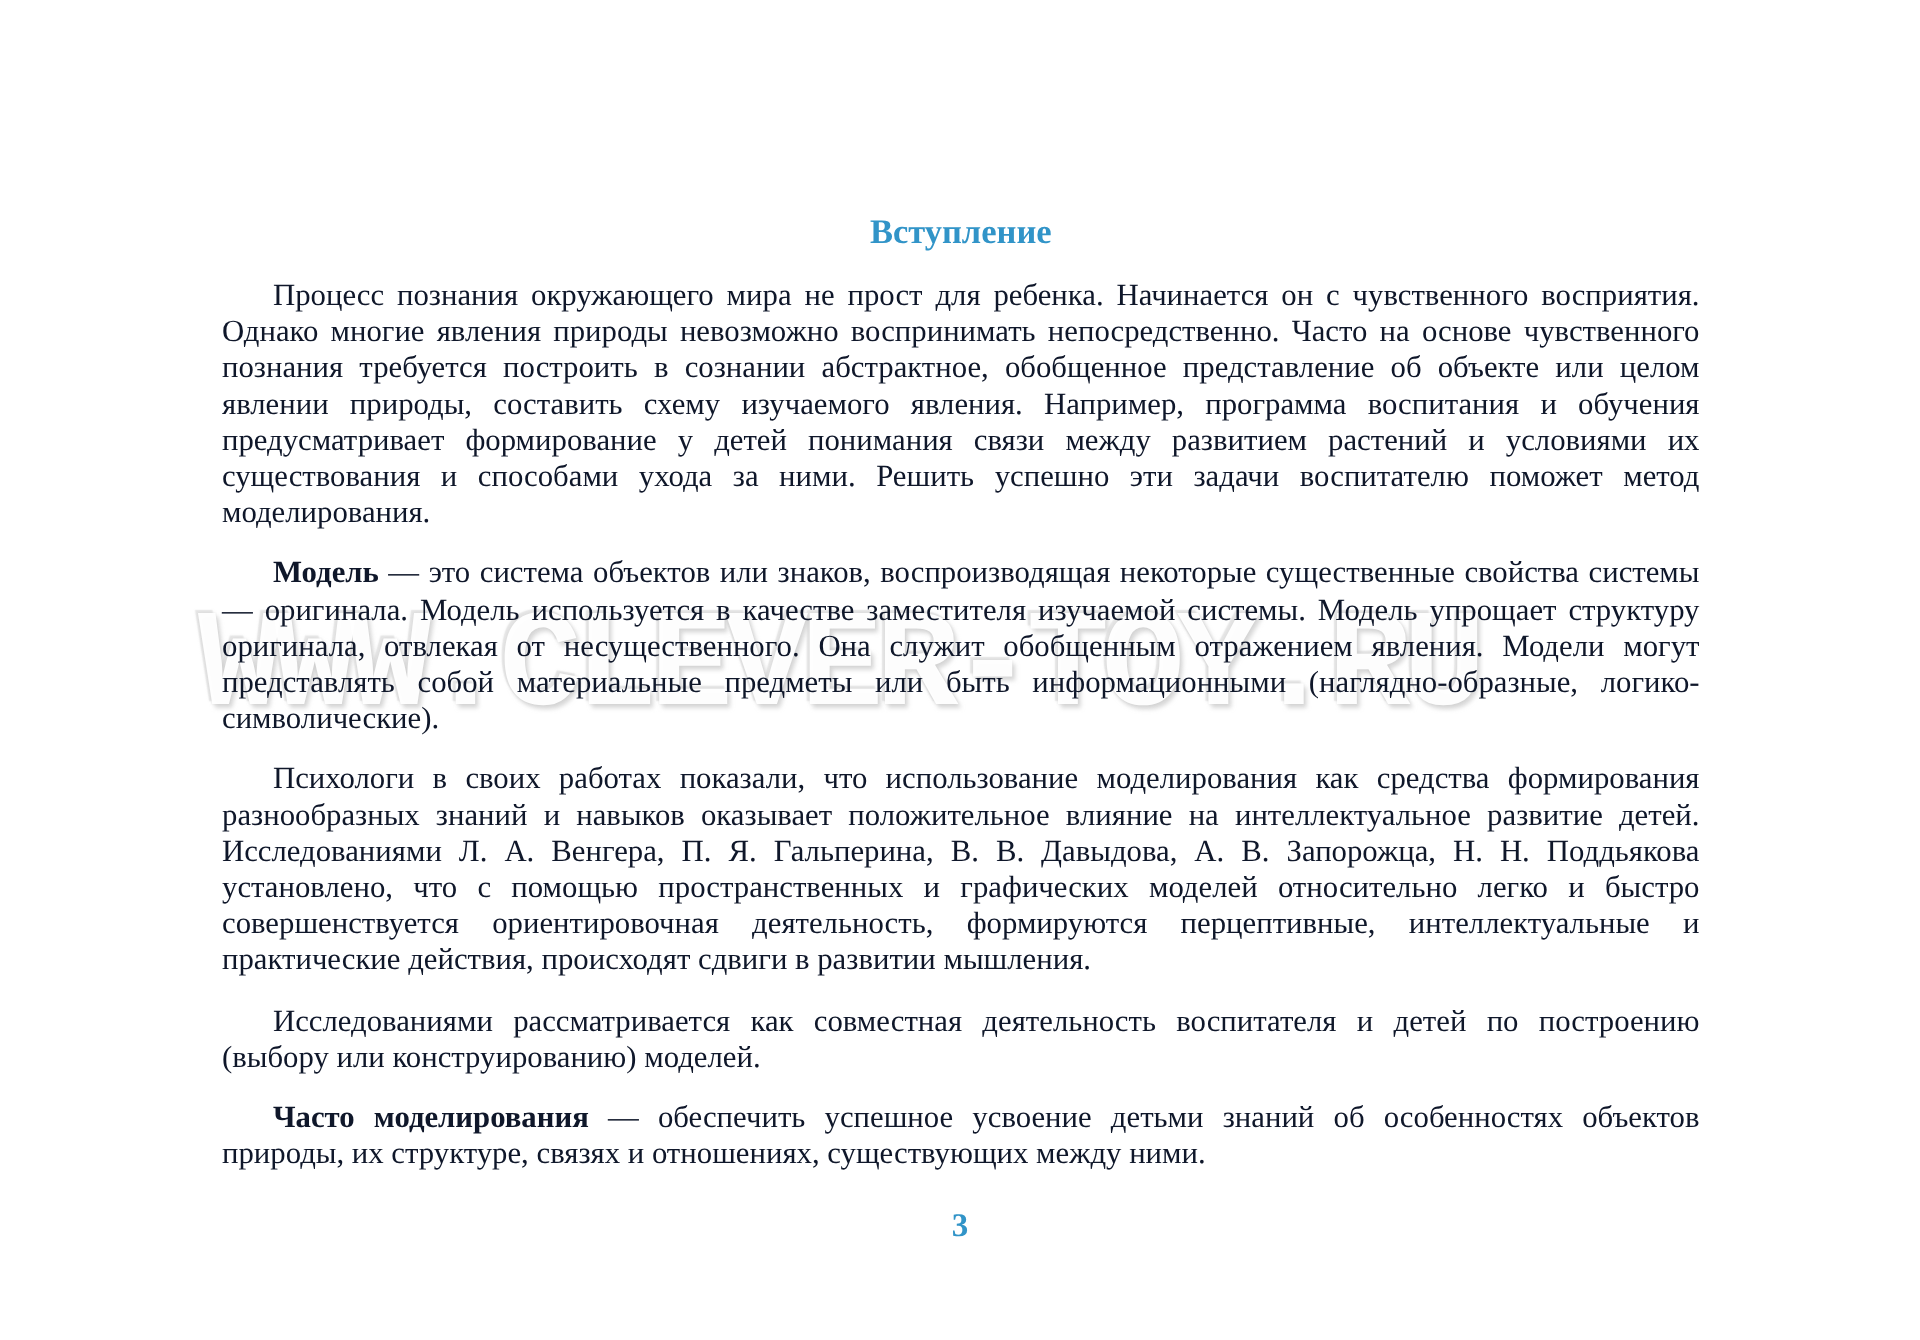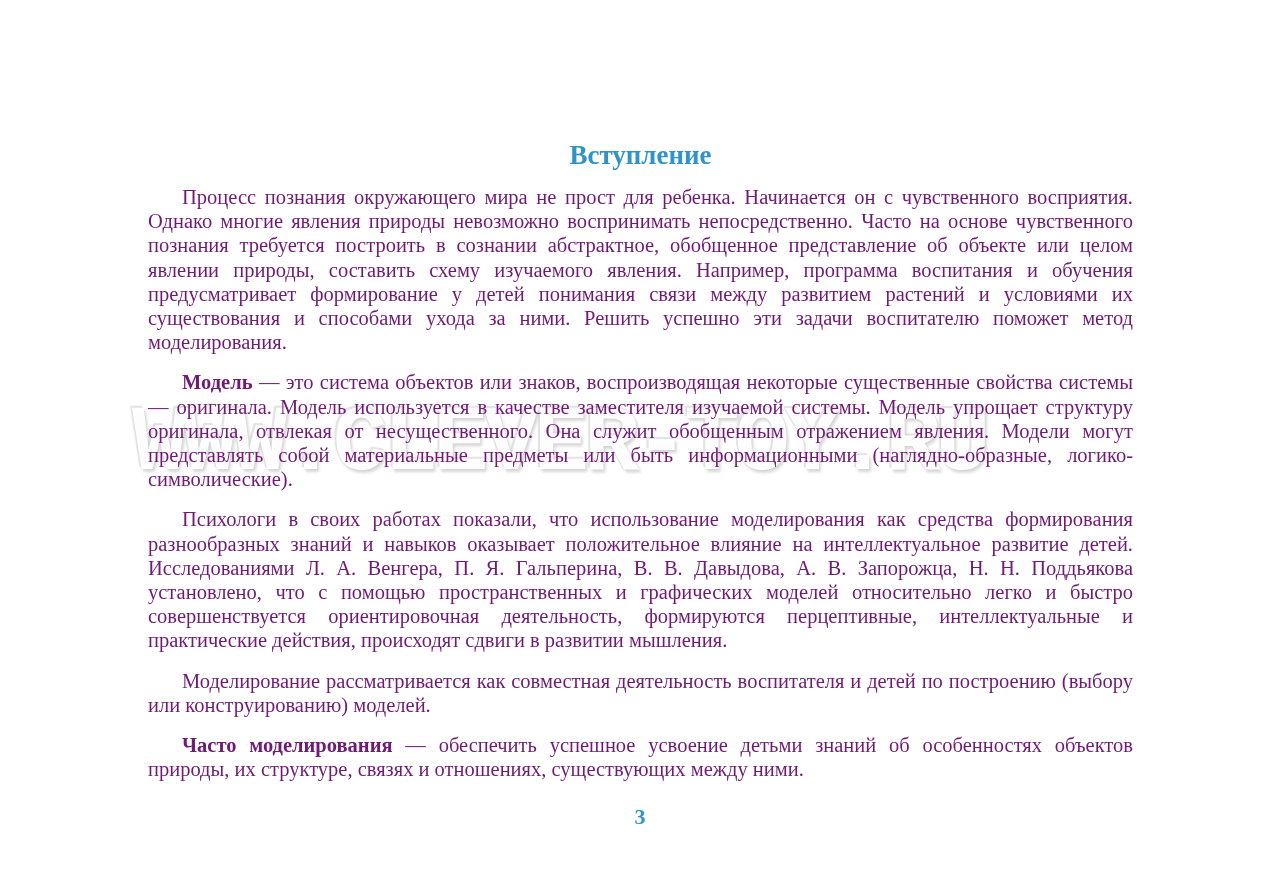--- a/index.html
+++ b/index.html
@@ -36,30 +36,30 @@
   .content {
     position: absolute;
     left: 148px;
     top: 141px;
     width: 985px;
     z-index: 1;
   }
   .page-title {
     margin: 0 0 13px 0;
     text-align: center;
-    font-size: 27px;
+    font-size: 23px;
     font-weight: bold;
     color: var(--accent, #3194c8);
     line-height: 28px;
   }
   .body-paragraph {
     margin: 16px 0 5px 0;
     font-size: 20.5px;
     line-height: 24.2px;
-    color: #701a75;
+    color: #0f172a;
     text-align: justify;
     text-indent: 34px;
   }
   .body-paragraph .lead {
     font-weight: bold;
   }
   .page-number {
     position: absolute;
     left: 0;
     top: 804px;
@@ -78,19 +78,19 @@
 
 <div class="content">
   <h1 class="page-title">Вступление</h1>
 
   <p class="body-paragraph"><span class="lead"></span><span>Процесс познания окружающего мира не прост для ребенка. Начинается он с чувственного восприятия. Однако многие явления природы невозможно воспринимать непосредственно. Часто на основе чувственного познания требуется построить в сознании абстрактное, обобщенное представление об объекте или целом явлении природы, составить схему изучаемого явления. Например, программа воспитания и обучения предусматривает формирование у детей понимания связи между развитием растений и условиями их существования и способами ухода за ними. Решить успешно эти задачи воспитателю поможет метод моделирования.</span></p>
 
   <p class="body-paragraph"><span class="lead">Модель</span><span> — это система объектов или знаков, воспроизводящая некоторые существенные свойства системы — оригинала. Модель используется в качестве заместителя изучаемой системы. Модель упрощает структуру оригинала, отвлекая от несущественного. Она служит обобщенным отражением явления. Модели могут представлять собой материальные предметы или быть информационными (наглядно-образные, логико-символические).</span></p>
 
   <p class="body-paragraph"><span class="lead"></span><span>Психологи в своих работах показали, что использование моделирования как средства формирования разнообразных знаний и навыков оказывает положительное влияние на интеллектуальное развитие детей. Исследованиями Л. А. Венгера, П. Я. Гальперина, В. В. Давыдова, А. В. Запорожца, Н. Н. Поддьякова установлено, что с помощью пространственных и графических моделей относительно легко и быстро совершенствуется ориентировочная деятельность, формируются перцептивные, интеллектуальные и практические действия, происходят сдвиги в развитии мышления.</span></p>
 
-  <p class="body-paragraph"><span class="lead"></span><span>Моделирование рассматривается как совместная деятельность воспитателя и детей по построению (выбору или конструированию) моделей.</span></p>
+  <p class="body-paragraph"><span class="lead"></span><span>Исследованиями рассматривается как совместная деятельность воспитателя и детей по построению (выбору или конструированию) моделей.</span></p>
 
   <p class="body-paragraph"><span class="lead">Часто моделирования</span><span> — обеспечить успешное усвоение детьми знаний об особенностях объектов природы, их структуре, связях и отношениях, существующих между ними.</span></p>
 
 </div>
 
 <div class="page-number">3</div>
 
 </body></html>

